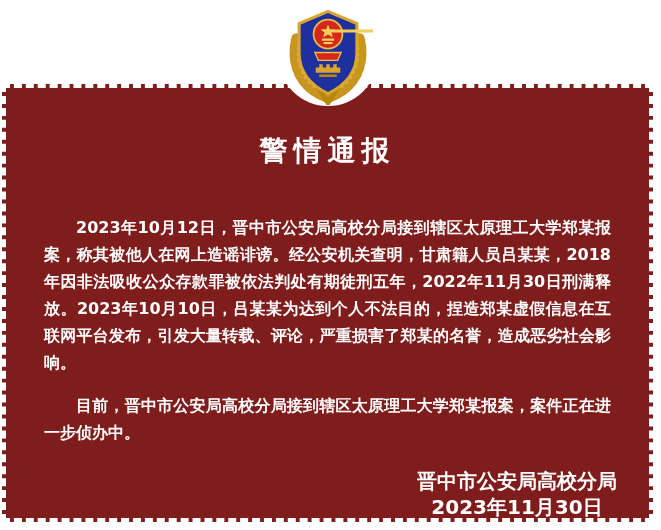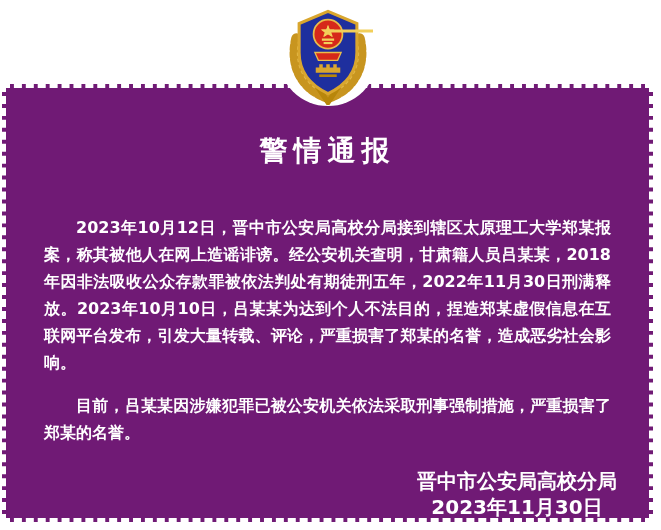--- a/index.html
+++ b/index.html
@@ -7,21 +7,21 @@
     width: 661px; height: 530px;
     background: #ffffff;
     font-family: "DejaVu Sans", "Liberation Sans", sans-serif;
     overflow: hidden;
   }
   .page { position: relative; width: 661px; height: 530px; background: #ffffff; }
 
   .panel {
     position: absolute;
     left: 2px; top: 84px; right: 8px; bottom: 8px;
-    background: #701a75;
+    background: #7f1d1d;
     border: 4px dashed #ffffff;
     box-sizing: border-box;
     padding: 0 22px;
     z-index: 1;
   }
 
   .badge-halo {
     position: absolute;
     left: 278px; top: 5px;
     width: 100px; height: 101px;
@@ -95,20 +95,20 @@
       <path d="M35,52 L65,52 L61,61 L39,61 Z" fill="#d6281a" stroke="#e8bd4a" stroke-width="1.5"></path>
 
       <path d="M36,69 h4 v-3.5 h4 v3.5 h4 v-3.5 h4 v3.5 h4 v-3.5 h4 v3.5 h4 v6 h-28 z" fill="#d9a62e"></path>
       <rect x="40" y="77" width="20" height="3" fill="#b8860b"></rect>
     </svg>
   </div>
 
   <div class="panel">
     <h1 class="title">警情通报</h1>
     <p class="para para-1">2023年10月12日，晋中市公安局高校分局接到辖区太原理工大学郑某报案，称其被他人在网上造谣诽谤。经公安机关查明，甘肃籍人员吕某某，2018年因非法吸收公众存款罪被依法判处有期徒刑五年，2022年11月30日刑满释放。2023年10月10日，吕某某为达到个人不法目的，捏造郑某虚假信息在互联网平台发布，引发大量转载、评论，严重损害了郑某的名誉，造成恶劣社会影响。</p>
-    <p class="para">目前，吕某某因涉嫌犯罪已被公安机关依法采取刑事强制措施，严重损害了郑某的名誉。</p>
+    <p class="para">目前，晋中市公安局高校分局接到辖区太原理工大学郑某报案，案件正在进一步侦办中。</p>
     <div class="sig">
       <div>晋中市公安局高校分局</div>
       <div>2023年11月30日</div>
     </div>
   </div>
 
 </div>
 
 </body></html>

